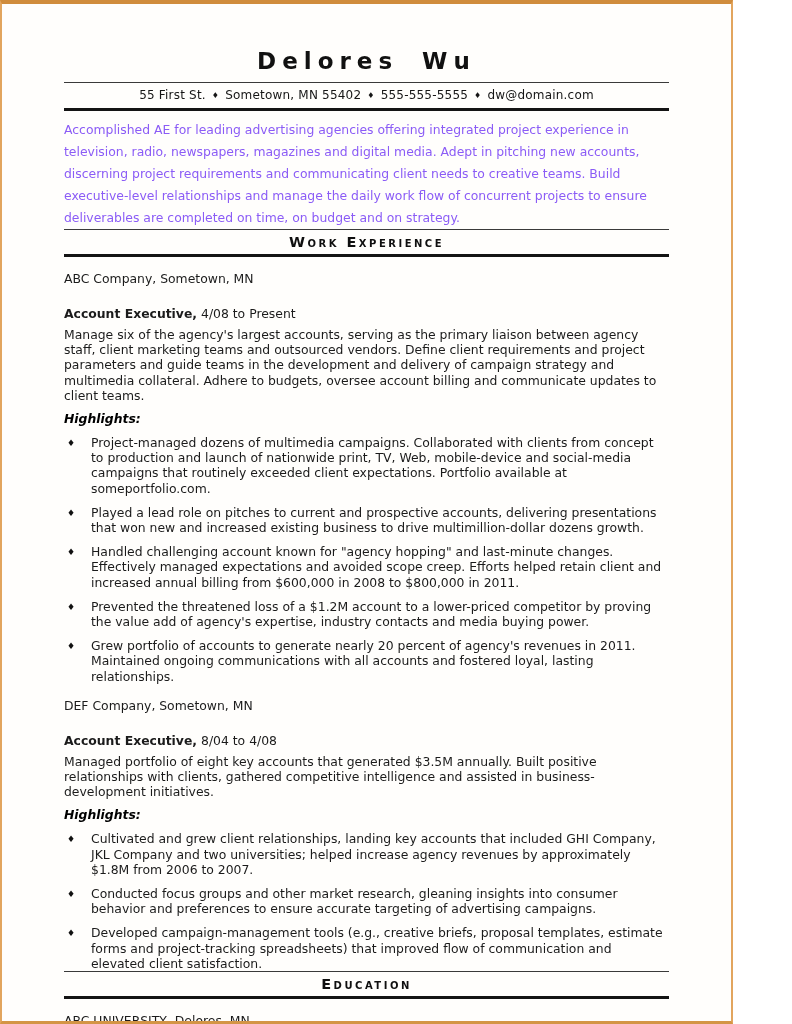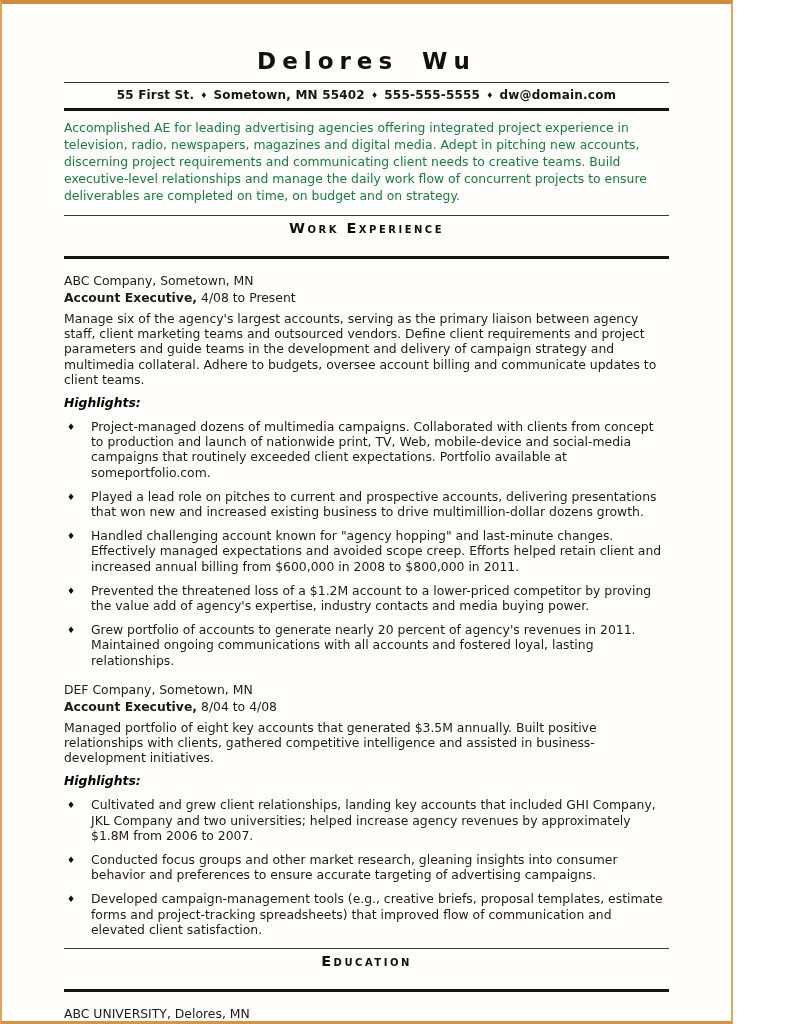--- a/index.html
+++ b/index.html
@@ -14,41 +14,40 @@
     overflow:hidden;
   }
   .name{
     text-align:center;font-size:23px;font-weight:bold;
     letter-spacing:6px;word-spacing:10px;color:#111;
   }
   .rule-thin{border-top:1.5px solid #3a3a3a;height:0;margin-top:8px;}
   .contact-line{
     text-align:center;font-size:12px;padding:5px 0 6px 0;color:#161616;
     letter-spacing:0.2px;
-    font-weight:bold;
   }
   .contact-line .sep{font-size:8px;vertical-align:1.5px;padding:0 6px;color:#161616;}
   .rule-thick{border-top:3.5px solid #141414;height:0;}
   .doc-title{
     text-align:center;font-size:17.5px;font-weight:bold;margin-top:13px;
     letter-spacing:0.6px;color:#0f0f0f;
   }
   .summary{
-    margin-top:8px;font-size:12.4px;line-height:17px;color:#15803d;
+    margin-top:8px;font-size:12.4px;line-height:22px;color:#8b5cf6;
   }
   .section-header{
-    margin-top:11px;border-top:1.5px solid #3a3a3a;border-bottom:3.5px solid #141414;
-    text-align:center;padding:2px 0 19px 0;
+    border-top:1.5px solid #3a3a3a;border-bottom:3.5px solid #141414;
+    text-align:center;padding:2px 0 3px 0;
   }
   .section-header .sh-text{
     font-variant:small-caps;font-weight:bold;font-size:14.5px;
     letter-spacing:2.5px;color:#0f0f0f;
   }
   .company{margin-top:14px;font-size:12.4px;}
-  .role-line{margin-top:2px;font-size:12.4px;}
+  .role-line{margin-top:20px;font-size:12.4px;}
   .role{font-weight:bold;}
   .job-desc{margin-top:6px;font-size:12.4px;line-height:15.2px;}
   .highlights-label{
     margin-top:8px;font-size:12.4px;font-weight:bold;font-style:italic;color:#000000;
   }
   ul.highlights{list-style:none;margin:2px 0 0 0;padding:0;}
   ul.highlights li{
     display:flex;margin-top:9px;font-size:12.4px;line-height:15.2px;
   }
   ul.highlights .bullet-glyph{

